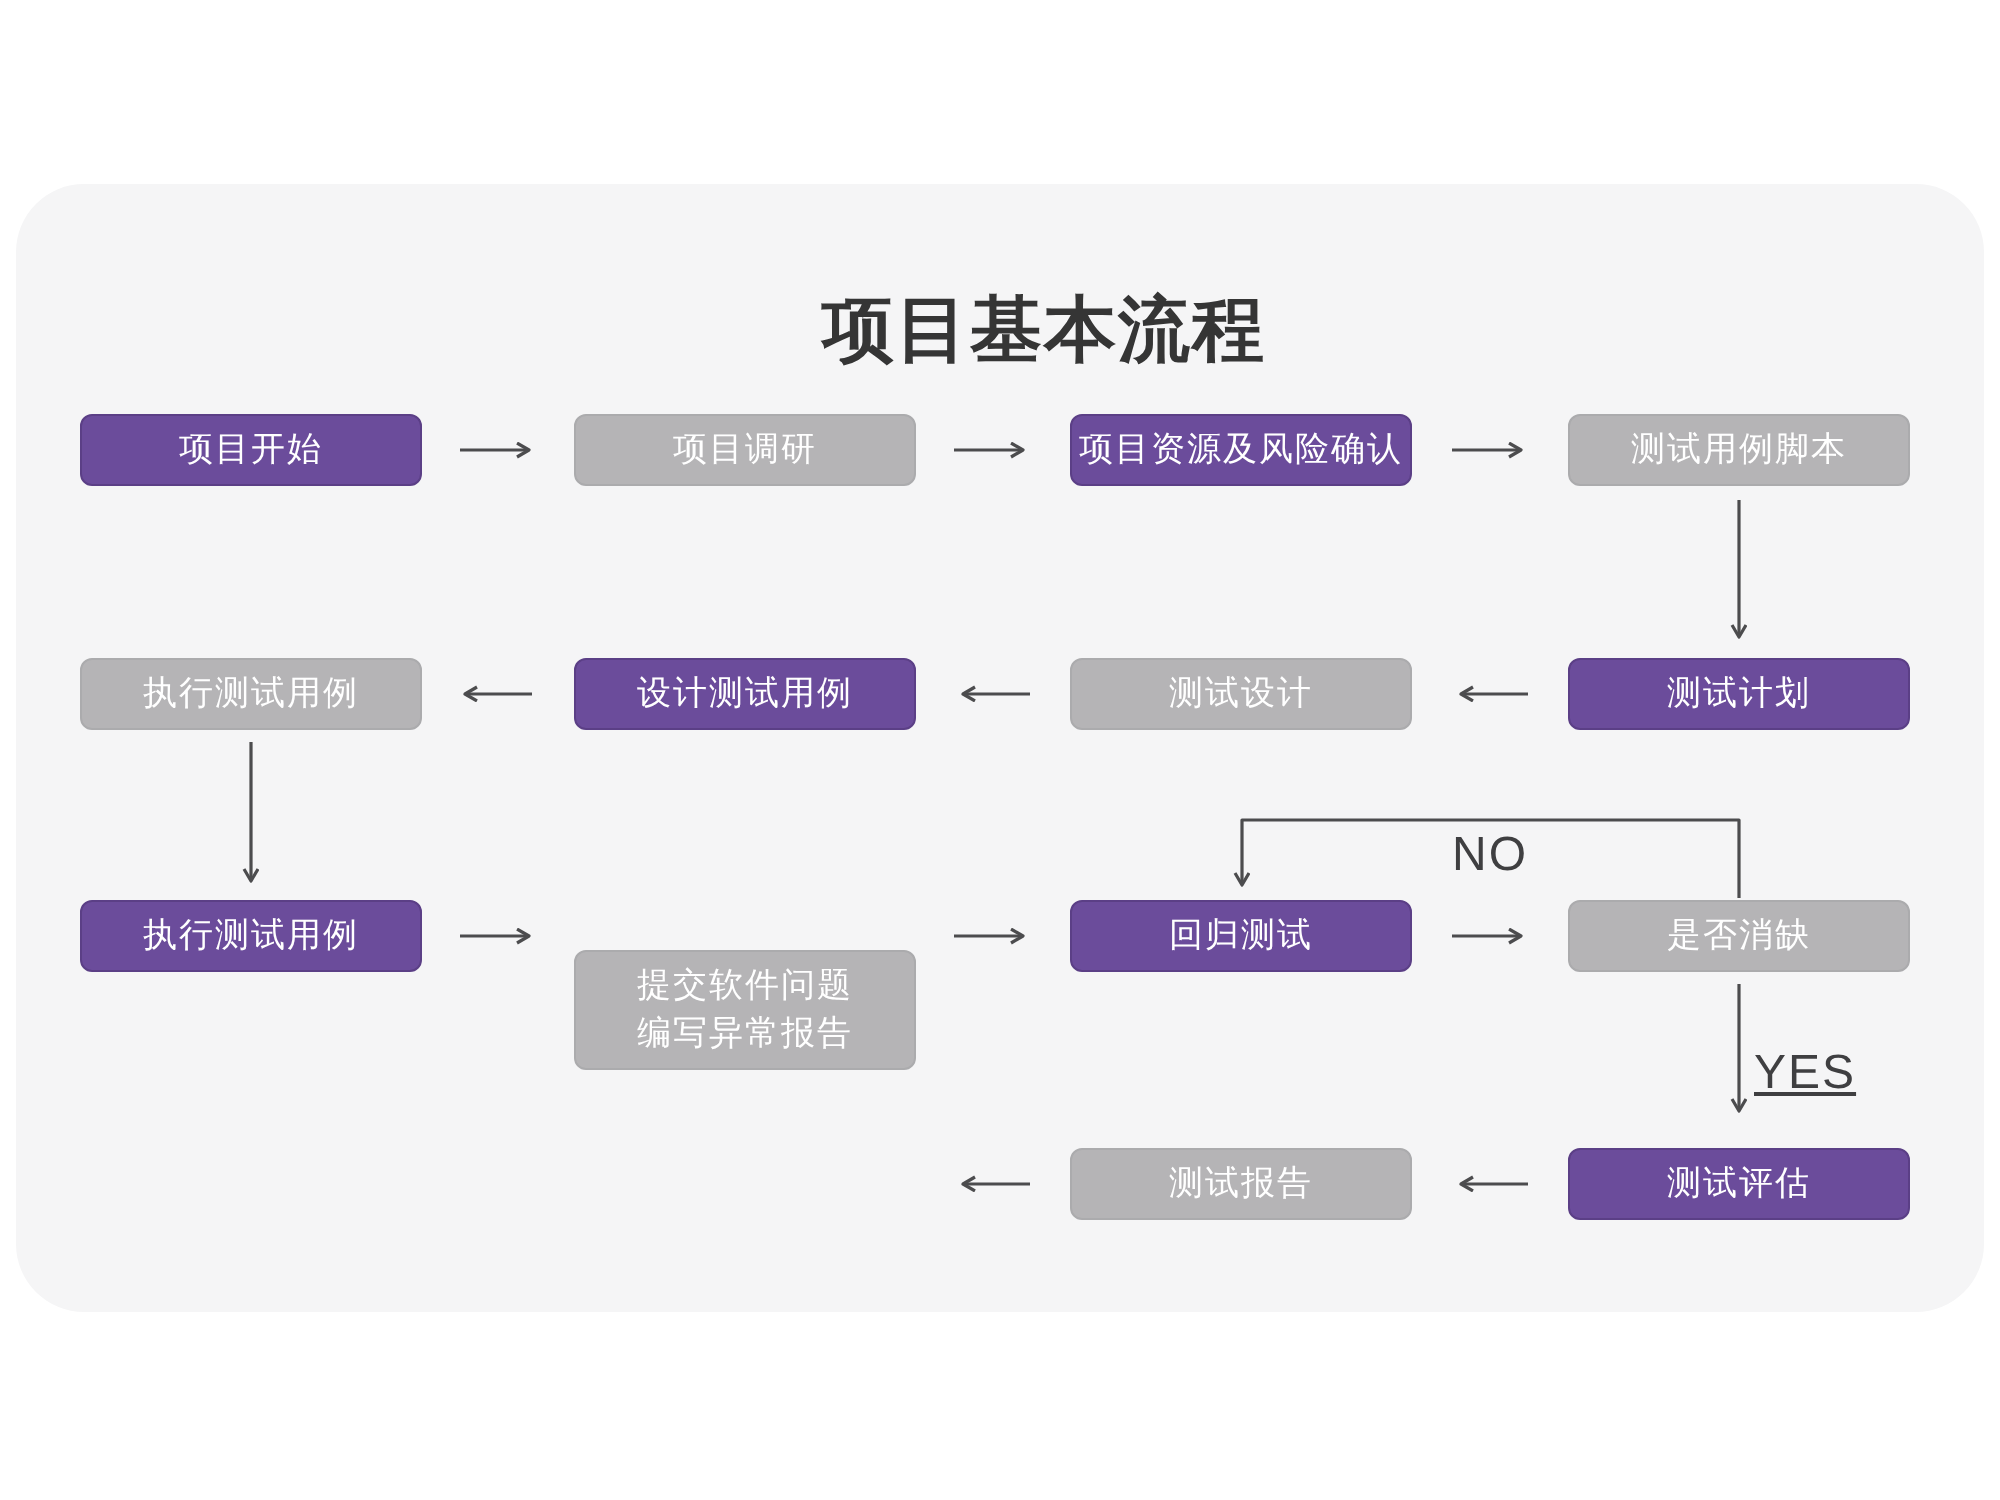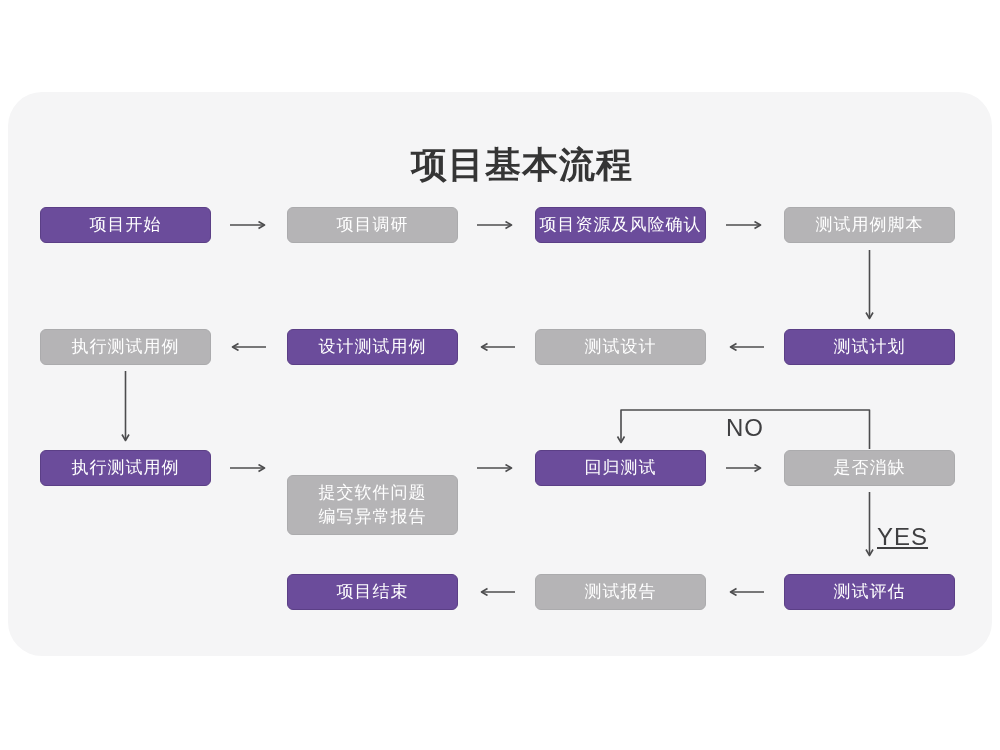--- a/index.html
+++ b/index.html
@@ -83,19 +83,18 @@
   <div class="node purple" style="left:287px;top:329px">设计测试用例</div>
   <div class="node gray" style="left:535px;top:329px">测试设计</div>
   <div class="node purple" style="left:784px;top:329px">测试计划</div>
 
   <div class="node purple" style="left:40px;top:450px">执行测试用例</div>
   <div class="node gray tall" style="left:287px">提交软件问题
 编写异常报告</div>
   <div class="node purple" style="left:535px;top:450px">回归测试</div>
   <div class="node gray" style="left:784px;top:450px">是否消缺</div>
 
-  <div class="node purple" style="left:287px;top:574px">项目结束</div>
   <div class="node gray" style="left:535px;top:574px">测试报告</div>
   <div class="node purple" style="left:784px;top:574px">测试评估</div>
 
   <div class="edge-label no">NO</div>
   <div class="edge-label yes">YES</div>
 </div>
 
 </body></html>

